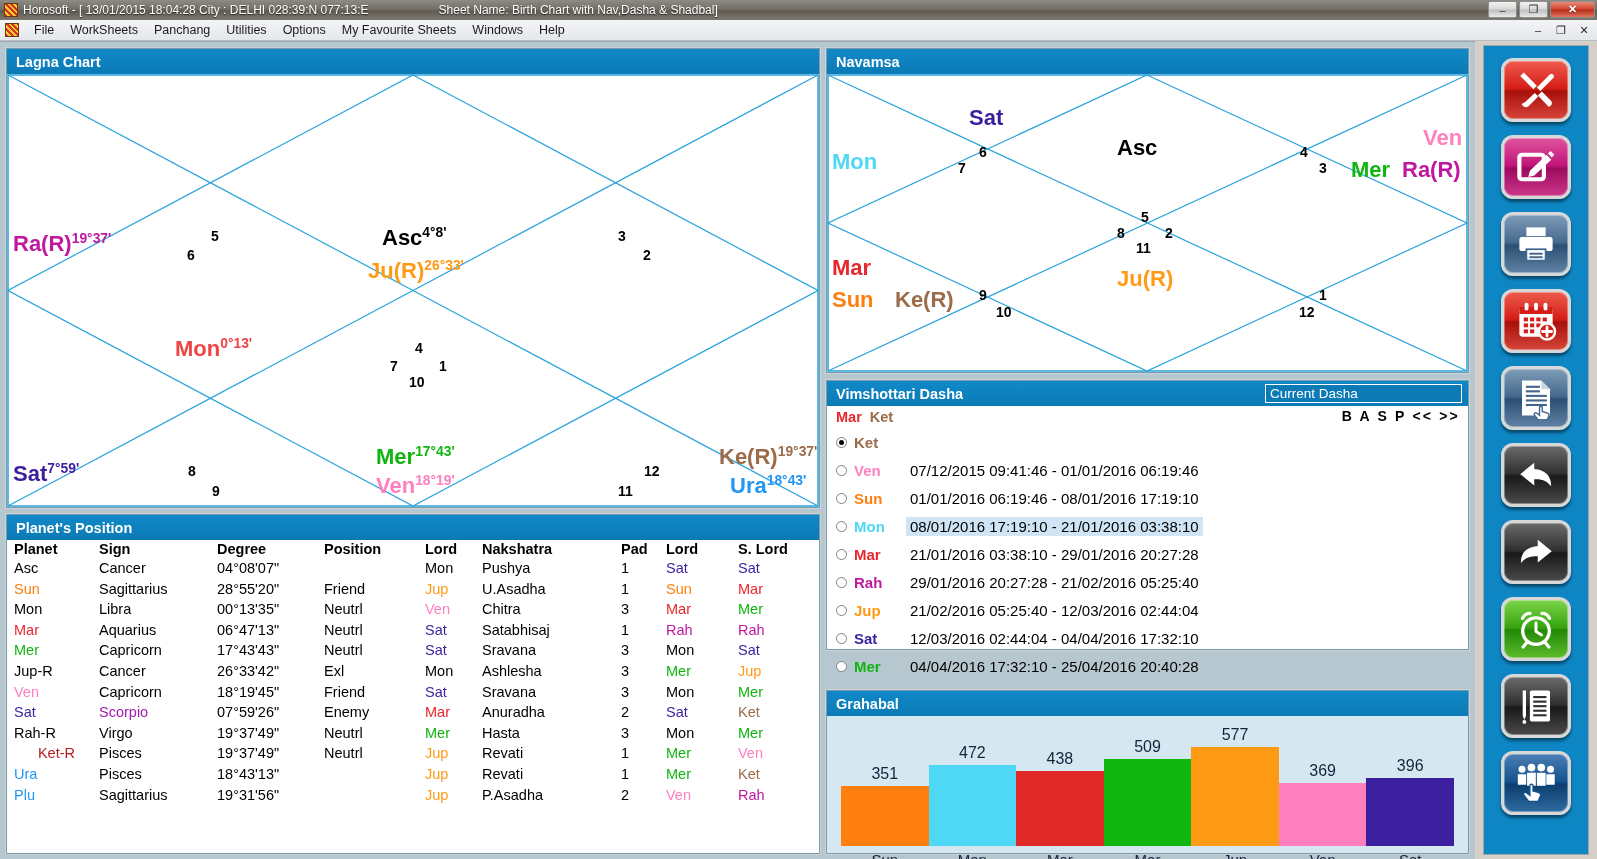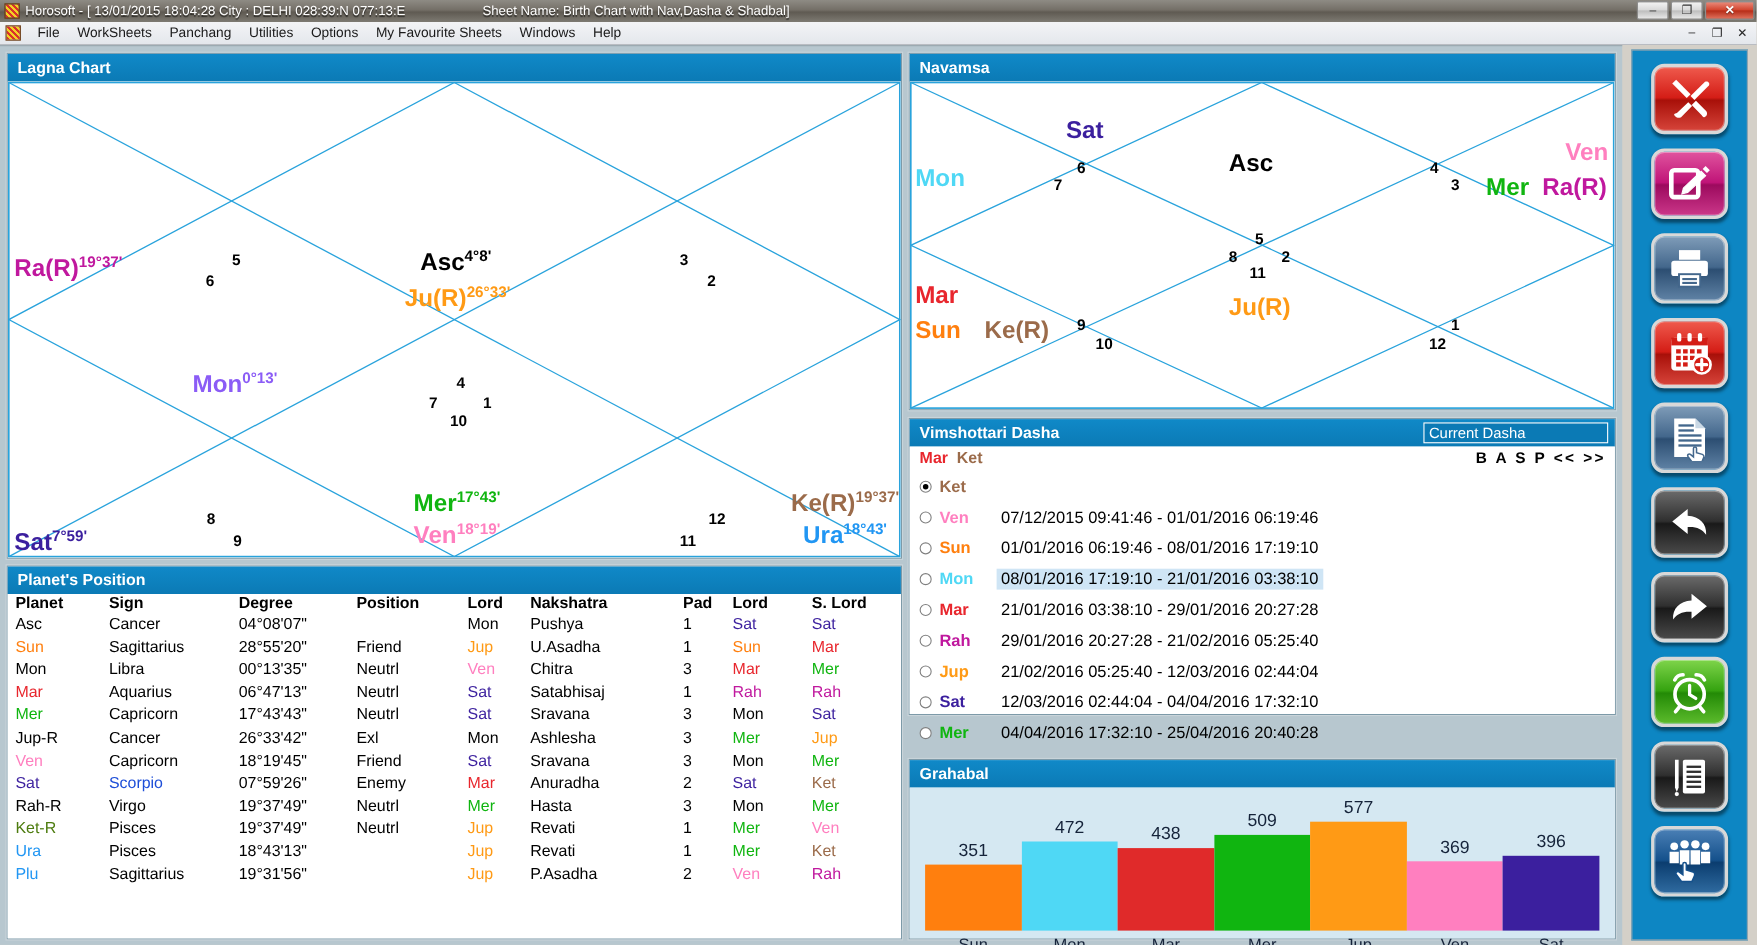--- a/index.html
+++ b/index.html
@@ -124,21 +124,21 @@
   #ppos .c3 { width: 101px; }
   #ppos .c4 { width: 57px; }
   #ppos .c5 { width: 139px; }
   #ppos .c6 { width: 45px; }
   #ppos .c7 { width: 72px; }
   #ppos .c8 { width: auto; }
 
   
   #dasha .curdasha {
     position: absolute; right: 6px; top: 3px;
-    width: 168px; height: 19px;
+    width: 197px; height: 19px;
     border: 1px solid #ffffff;
     background: #0b7ab5;
     color: #ffffff; font-size: 13.5px; font-weight: normal;
     display: flex; align-items: center; padding-left: 4px;
   }
   #dasha .body { position: absolute; top: 25px; left: 0; right: 0; bottom: 0; background: #fff; }
   #dasha .subrow {
     height: 22px; display: flex; align-items: center;
     padding-left: 9px; font-size: 14.5px; font-weight: bold;
     position: relative;
@@ -272,24 +272,24 @@
 
       <span class="chart-label" style="left:6px; top:158px; font-size:22px; color:#c0189e;">
         <span>Ra(R)</span><span class="deg">19°37'</span>
       </span>
       <span class="chart-label" style="left:375px; top:152px; font-size:22px; color:#000000;">
         <span>Asc</span><span class="deg">4°8'</span>
       </span>
       <span class="chart-label" style="left:361px; top:185px; font-size:22px; color:#ff9a15;">
         <span>Ju(R)</span><span class="deg">26°33'</span>
       </span>
-      <span class="chart-label" style="left:168px; top:263px; font-size:22px; color:#8b5cf6;">
+      <span class="chart-label" style="left:168px; top:263px; font-size:22px; color:#ef4444;">
         <span>Mon</span><span class="deg">0°13'</span>
       </span>
-      <span class="chart-label" style="left:6px; top:388px; font-size:22px; color:#3b1f9e;margin-top:19px;">
+      <span class="chart-label" style="left:6px; top:388px; font-size:22px; color:#3b1f9e;">
         <span>Sat</span><span class="deg">7°59'</span>
       </span>
       <span class="chart-label" style="left:369px; top:371px; font-size:22px; color:#10b510;">
         <span>Mer</span><span class="deg">17°43'</span>
       </span>
       <span class="chart-label" style="left:369px; top:400px; font-size:22px; color:#ff7fbf;">
         <span>Ven</span><span class="deg">18°19'</span>
       </span>
       <span class="chart-label" style="left:712px; top:371px; font-size:22px; color:#9b6b4a;">
         <span>Ke(R)</span><span class="deg">19°37'</span>
@@ -391,42 +391,42 @@
                 <td class="c2" style="color: rgb(0, 0, 0);">18°19'45"</td>
                 <td class="c3" style="color: rgb(0, 0, 0);">Friend</td>
                 <td class="c4" style="color: rgb(59, 31, 158);">Sat</td>
                 <td class="c5" style="color: rgb(0, 0, 0);">Sravana</td>
                 <td class="c6" style="color: rgb(0, 0, 0);">3</td>
                 <td class="c7" style="color: rgb(0, 0, 0);">Mon</td>
                 <td class="c8" style="color: rgb(16, 181, 16);">Mer</td>
               </tr>
               <tr>
                 <td class="c0" style="color: rgb(59, 31, 158);">Sat</td>
-                <td class="c1" style="color: #1d4ed8;">Scorpio</td>
+                <td class="c1" style="color: #a21caf;">Scorpio</td>
                 <td class="c2" style="color: rgb(0, 0, 0);">07°59'26"</td>
                 <td class="c3" style="color: rgb(0, 0, 0);">Enemy</td>
                 <td class="c4" style="color: rgb(232, 38, 45);">Mar</td>
                 <td class="c5" style="color: rgb(0, 0, 0);">Anuradha</td>
                 <td class="c6" style="color: rgb(0, 0, 0);">2</td>
                 <td class="c7" style="color: rgb(59, 31, 158);">Sat</td>
                 <td class="c8" style="color: rgb(155, 107, 74);">Ket</td>
               </tr>
               <tr>
                 <td class="c0" style="color: rgb(0, 0, 0);">Rah-R</td>
                 <td class="c1" style="color: rgb(0, 0, 0);">Virgo</td>
                 <td class="c2" style="color: rgb(0, 0, 0);">19°37'49"</td>
                 <td class="c3" style="color: rgb(0, 0, 0);">Neutrl</td>
                 <td class="c4" style="color: rgb(16, 181, 16);">Mer</td>
                 <td class="c5" style="color: rgb(0, 0, 0);">Hasta</td>
                 <td class="c6" style="color: rgb(0, 0, 0);">3</td>
                 <td class="c7" style="color: rgb(0, 0, 0);">Mon</td>
                 <td class="c8" style="color: rgb(16, 181, 16);">Mer</td>
               </tr>
               <tr>
-                <td class="c0" style="color: #4d7c0f;">Ket-R</td>
+                <td class="c0" style="color: #b91c1c; text-align: center;">Ket-R</td>
                 <td class="c1" style="color: rgb(0, 0, 0);">Pisces</td>
                 <td class="c2" style="color: rgb(0, 0, 0);">19°37'49"</td>
                 <td class="c3" style="color: rgb(0, 0, 0);">Neutrl</td>
                 <td class="c4" style="color: rgb(255, 154, 21);">Jup</td>
                 <td class="c5" style="color: rgb(0, 0, 0);">Revati</td>
                 <td class="c6" style="color: rgb(0, 0, 0);">1</td>
                 <td class="c7" style="color: rgb(16, 181, 16);">Mer</td>
                 <td class="c8" style="color: rgb(255, 127, 191);">Ven</td>
               </tr>
               <tr>

